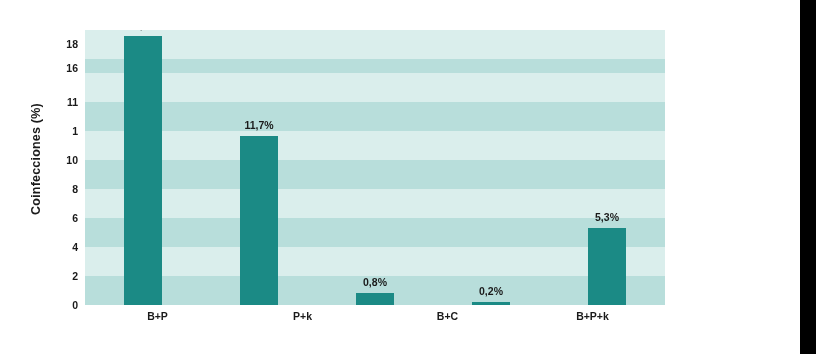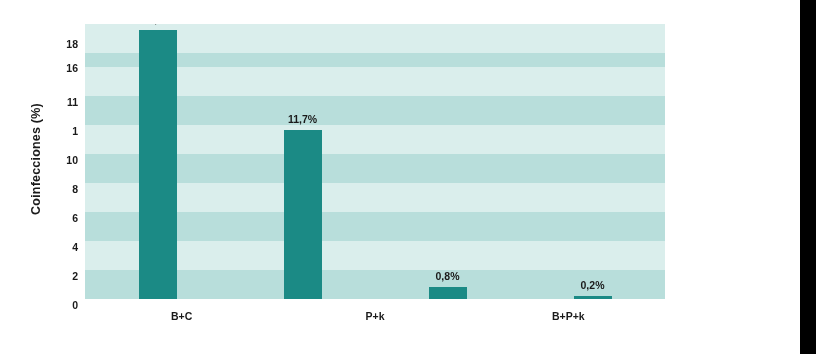--- a/index.html
+++ b/index.html
@@ -70,21 +70,21 @@
     font-weight: bold;
     color: #1a1a1a;
     transform: translateY(-50%);
     white-space: nowrap;
   }
 
   
   #plot {
     position: absolute;
     left: 85px;
-    top: 24px;
+    top: 30px;
     width: 580px;
     height: 275px;
     background: #c4b5fd;
     overflow: hidden;
   }
   .band {
     position: absolute;
     left: 0;
     width: 100%;
   }
@@ -186,26 +186,31 @@
             <div class="bar" style="height: 169.342px; background: rgb(27, 138, 133);"></div>
           </div>
           <div class="bar-slot">
             <div class="bar-value" style="bottom: 16.5789px;">0,8%</div>
             <div class="bar" style="height: 11.5789px; background: rgb(27, 138, 133);"></div>
           </div>
           <div class="bar-slot">
             <div class="bar-value" style="bottom: 7.89474px; margin-top: 31px;">0,2%</div>
             <div class="bar" style="height: 2.89474px; background: rgb(27, 138, 133);"></div>
           </div>
+          <div class="bar-slot">
+            <div class="bar-value" style="bottom: 81.7105px;">5,3%</div>
+            <div class="bar" style="height: 76.7105px; background: rgb(27, 138, 133);"></div>
+          </div>
         </div>
     </div>
 
     <div id="xticks">
+        <div class="xtick">B+P</div>
+        <div class="xtick">P+k</div>
         <div class="xtick">B+C</div>
-        <div class="xtick">P+k</div>
         <div class="xtick">B+P+k</div>
       </div>
 
   </div>
 
   <div id="right-strip"></div>
 
 </div>
 
 </body></html>

